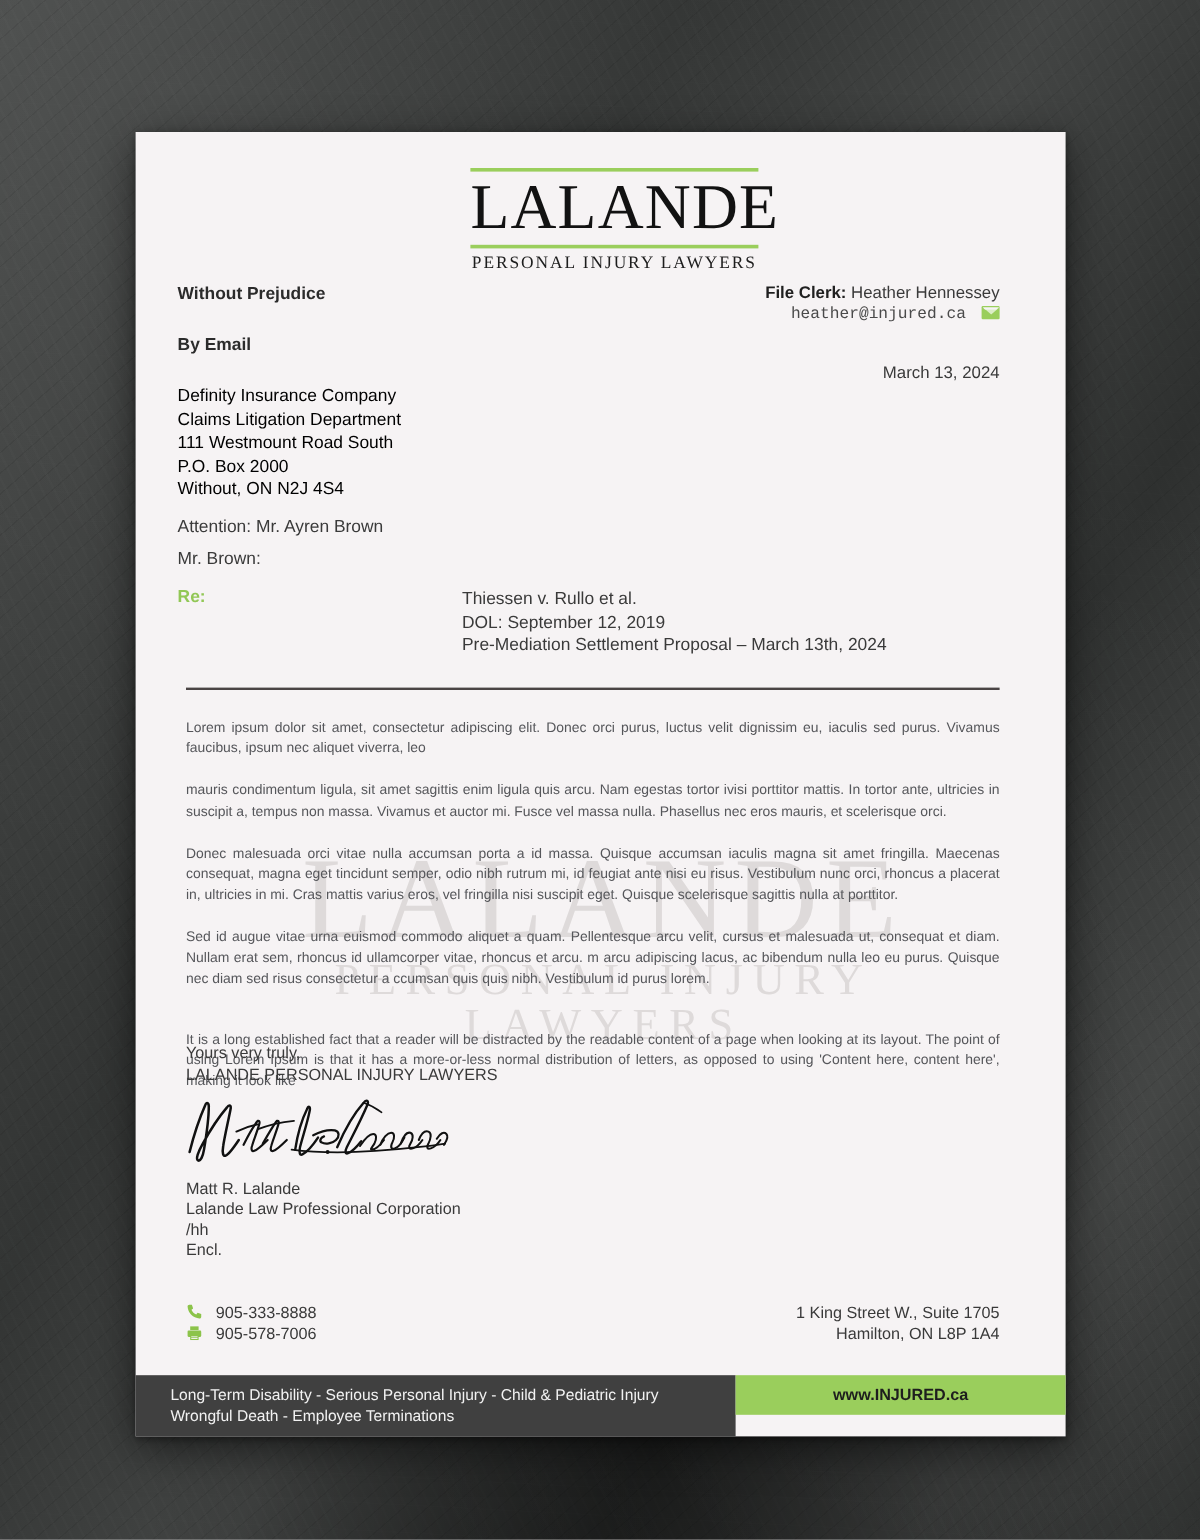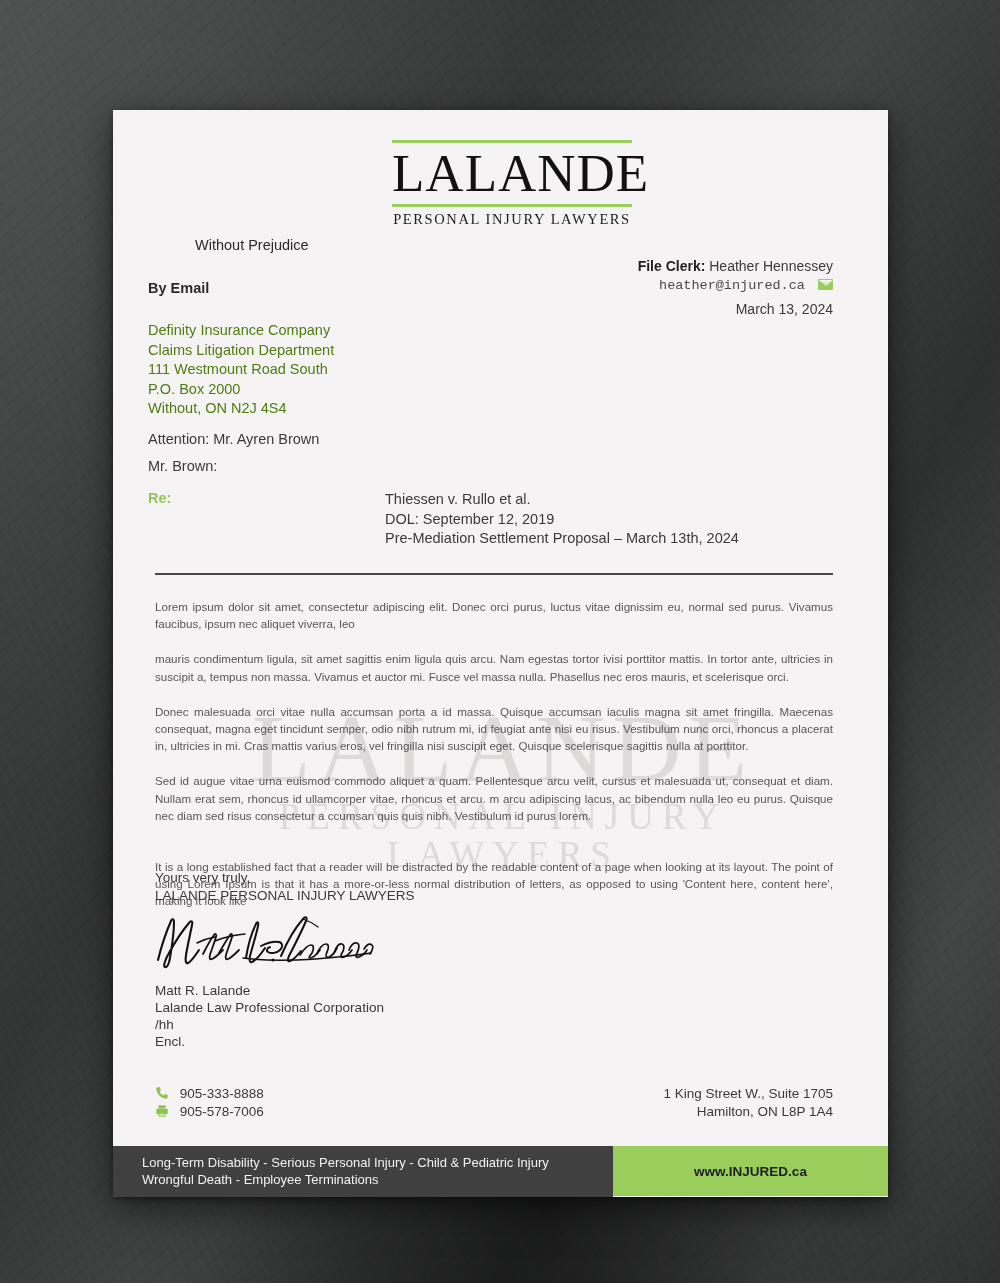--- a/index.html
+++ b/index.html
@@ -55,32 +55,32 @@
     color:#121212;margin:1px 0 0 0;font-weight:400;
   }
   #logo .tagline{
     font-family:"Liberation Serif",serif;
     font-size:14.5px;letter-spacing:1.6px;color:#1d1d1d;
     margin-top:4px;
   }
 
   
   .hdr-left{position:absolute;left:35px;top:126px;}
-  .hdr-left .strong{font-weight:normal;font-size:14.5px;color:#2b2b2b;margin-left:47px;}
+  .hdr-left .strong{font-weight:bold;font-size:14.5px;color:#2b2b2b;}
   #by-email{position:absolute;left:35px;top:170px;font-weight:bold;font-size:14.5px;color:#2b2b2b;}
 
-  #recipient{position:absolute;left:35px;top:211px;font-size:14.5px;color:#4d7c0f;line-height:19.5px;}
+  #recipient{position:absolute;left:35px;top:211px;font-size:14.5px;color:#000000;line-height:19.5px;}
   #attention{position:absolute;left:35px;top:321px;font-size:14.5px;color:#3a3a3a;}
   #salutation{position:absolute;left:35px;top:348px;font-size:14.5px;color:#3a3a3a;}
 
   .hdr-right{position:absolute;right:55px;top:125px;text-align:right;font-size:13.5px;color:#3a3a3a;}
-  .hdr-right .line1{font-size:14px;margin-top:23px;}
+  .hdr-right .line1{font-size:14px;}
   .hdr-right .line1 b{color:#1f1f1f;}
   .hdr-right .line2{margin-top:4px;color:#4a4a4a;font-family:Liberation Mono, monospace;}
-  .hdr-right .line3{margin-top:8px;font-size:14px;color:#3a3a3a;}
+  .hdr-right .line3{margin-top:32px;font-size:14px;color:#3a3a3a;}
   .env{
     display:inline-block;width:15px;height:11px;background:#9ace5c;
     vertical-align:-1px;margin-left:5px;position:relative;border-radius:1px;
   }
   .env::after{
     content:"";position:absolute;left:1px;top:1px;width:13px;height:6px;
     border-top:2px solid #f6f3f4;
     transform:skewY(0deg);
     clip-path:polygon(0 0,50% 100%,100% 0);
     background:linear-gradient(to bottom right,transparent 49%,transparent 51%);
@@ -117,21 +117,21 @@
   #contact-right{position:absolute;right:55px;top:975px;text-align:right;font-size:13.5px;color:#3a3a3a;line-height:18px;}
 
   
   #banner{position:absolute;left:0;bottom:0;width:775px;height:51px;}
   #banner-dark{
     position:absolute;left:0;top:0;width:500px;height:51px;background:#404040;
     color:#f2f2f2;font-size:13px;line-height:16.5px;
     padding:9px 0 0 29px;box-sizing:border-box;
   }
   #banner-green{
-    position:absolute;left:500px;top:0;width:275px;height:50px;background:#9ace5c;
+    position:absolute;left:500px;top:0;width:275px;height:33px;background:#9ace5c;
     display:flex;align-items:center;justify-content:center;
   }
   #banner-green span{font-size:13.5px;font-weight:bold;color:#1e1e1e;}
 </style>
 </head>
 <body>
 
 <div id="backdrop"></div>
 
 <div id="page">
@@ -180,21 +180,21 @@
     <div id="re-label">Re:</div>
     <div id="re-body">
       <div>Thiessen v. Rullo et al.</div>
       <div>DOL:  September 12, 2019</div>
       <div>Pre-Mediation Settlement Proposal – March 13th, 2024</div>
     </div>
 
     <div id="divider"></div>
 
     <div id="body-copy">
-      <p>Lorem ipsum dolor sit amet, consectetur adipiscing elit. Donec orci purus, luctus vitae dignissim eu, normal sed purus. Vivamus faucibus, ipsum nec aliquet viverra, leo</p>
+      <p>Lorem ipsum dolor sit amet, consectetur adipiscing elit. Donec orci purus, luctus velit dignissim eu, iaculis sed purus. Vivamus faucibus, ipsum nec aliquet viverra, leo</p>
       <p> mauris condimentum ligula, sit amet sagittis enim ligula quis arcu. Nam egestas tortor ivisi porttitor mattis. In tortor ante, ultricies in suscipit a, tempus non massa. Vivamus et auctor mi. Fusce vel massa nulla. Phasellus nec eros mauris, et scelerisque orci.</p>
       <p>Donec malesuada orci vitae nulla accumsan porta a id massa. Quisque accumsan iaculis magna sit amet fringilla. Maecenas consequat, magna eget tincidunt semper, odio nibh rutrum mi, id feugiat ante nisi eu risus. Vestibulum nunc orci, rhoncus a placerat in, ultricies in mi. Cras mattis varius eros, vel fringilla nisi suscipit eget. Quisque scelerisque sagittis nulla at porttitor.</p>
       <p>Sed id augue vitae urna euismod commodo aliquet a quam. Pellentesque arcu velit, cursus et malesuada ut, consequat et diam. Nullam erat sem, rhoncus id ullamcorper vitae, rhoncus et arcu. m arcu adipiscing lacus, ac bibendum nulla leo eu purus. Quisque nec diam sed risus consectetur a ccumsan quis quis nibh. Vestibulum id purus lorem.</p>
       <p>It is a long established fact that a reader will be distracted by the readable content of a page when looking at its layout. The point of using Lorem Ipsum is that it has a more-or-less normal distribution of letters, as opposed to using 'Content here, content here', making it look like</p>
     </div>
 
     <div id="closing">
       <div>Yours very truly,</div>
       <div>LALANDE PERSONAL INJURY LAWYERS</div>
     </div>

